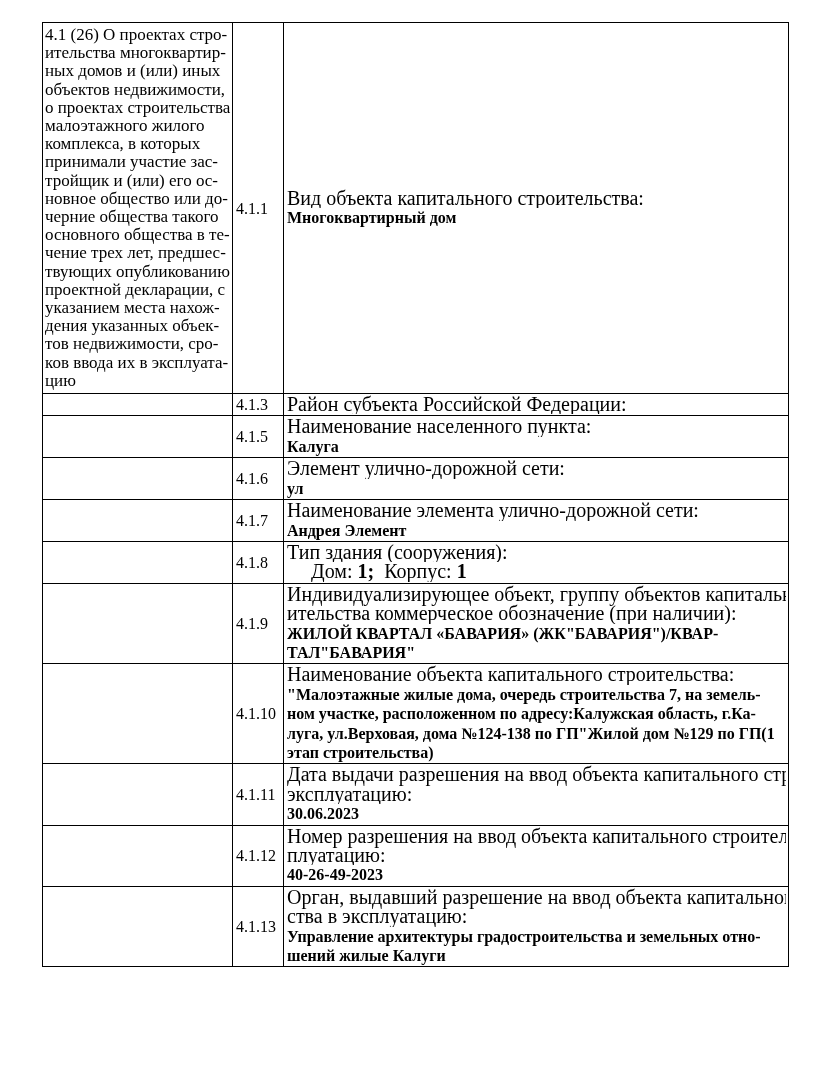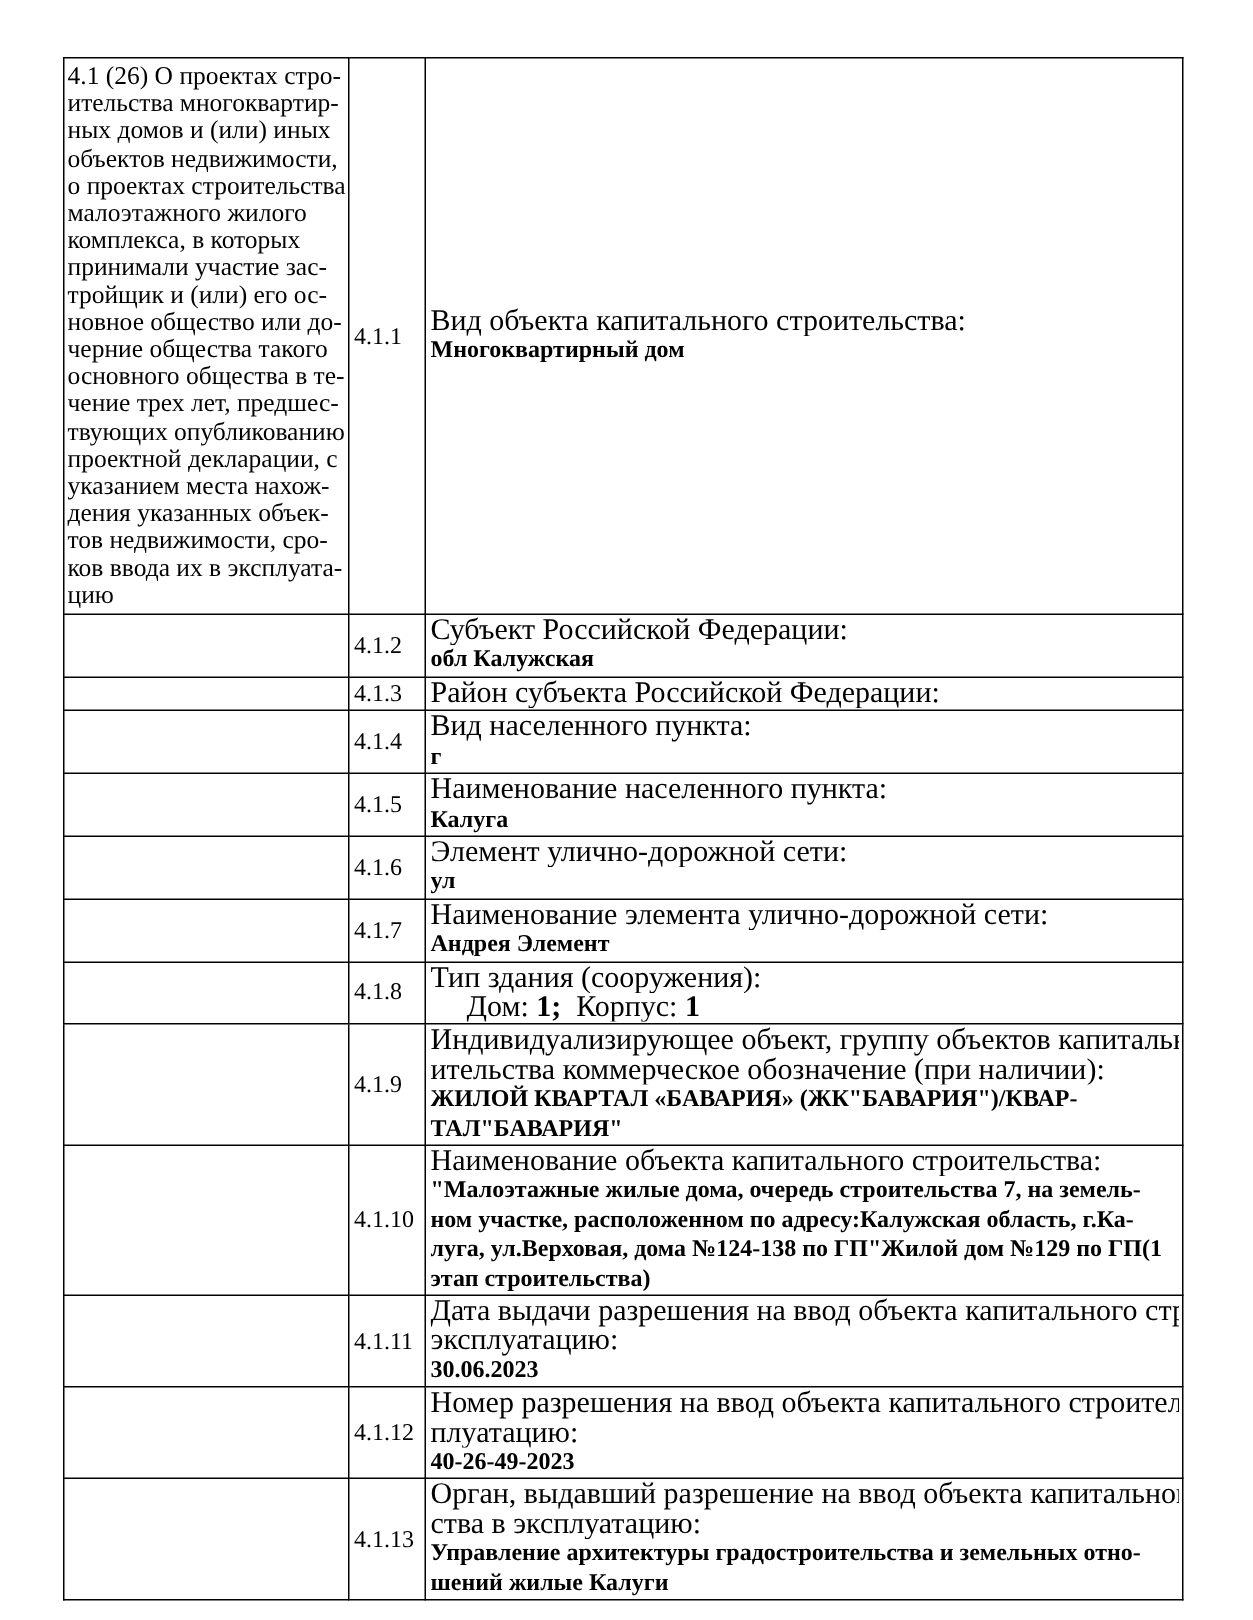--- a/index.html
+++ b/index.html
@@ -8,21 +8,21 @@
     width: 835px;
     height: 1080px;
     background: #ffffff;
     font-family: "Liberation Serif", "DejaVu Serif", serif;
     color: #000000;
     overflow: hidden;
   }
   table.decl {
     position: absolute;
     left: 42px;
-    top: 38px;
+    top: 22px;
     width: 746px;
     border-collapse: collapse;
     table-layout: fixed;
     padding-left: 24px;
   }
   col.w1 { width: 190px; }
   col.w2 { width: 51px; }
   col.w3 { width: 505px; }
   td {
     border: 1px solid #000;
@@ -105,39 +105,23 @@
 цию</div>
           </td>
           <td class="c2">4.1.1</td>
           <td class="c3">
             <div class="label">Вид объекта капитального строительства:</div>
             <div class="value">Многоквартирный дом</div>
           </td>
         </tr>
         <tr>
           <td class="c1"></td>
-          <td class="c2">4.1.2</td>
-          <td class="c3">
-            <div class="label">Субъект Российской Федерации:</div>
-            <div class="value">обл Калужская</div>
-          </td>
-        </tr>
-        <tr>
-          <td class="c1"></td>
           <td class="c2">4.1.3</td>
           <td class="c3">
             <div class="label">Район субъекта Российской Федерации:</div>
-          </td>
-        </tr>
-        <tr>
-          <td class="c1"></td>
-          <td class="c2">4.1.4</td>
-          <td class="c3">
-            <div class="label">Вид населенного пункта:</div>
-            <div class="value">г</div>
           </td>
         </tr>
         <tr>
           <td class="c1"></td>
           <td class="c2">4.1.5</td>
           <td class="c3">
             <div class="label">Наименование населенного пункта:</div>
             <div class="value">Калуга</div>
           </td>
         </tr>

